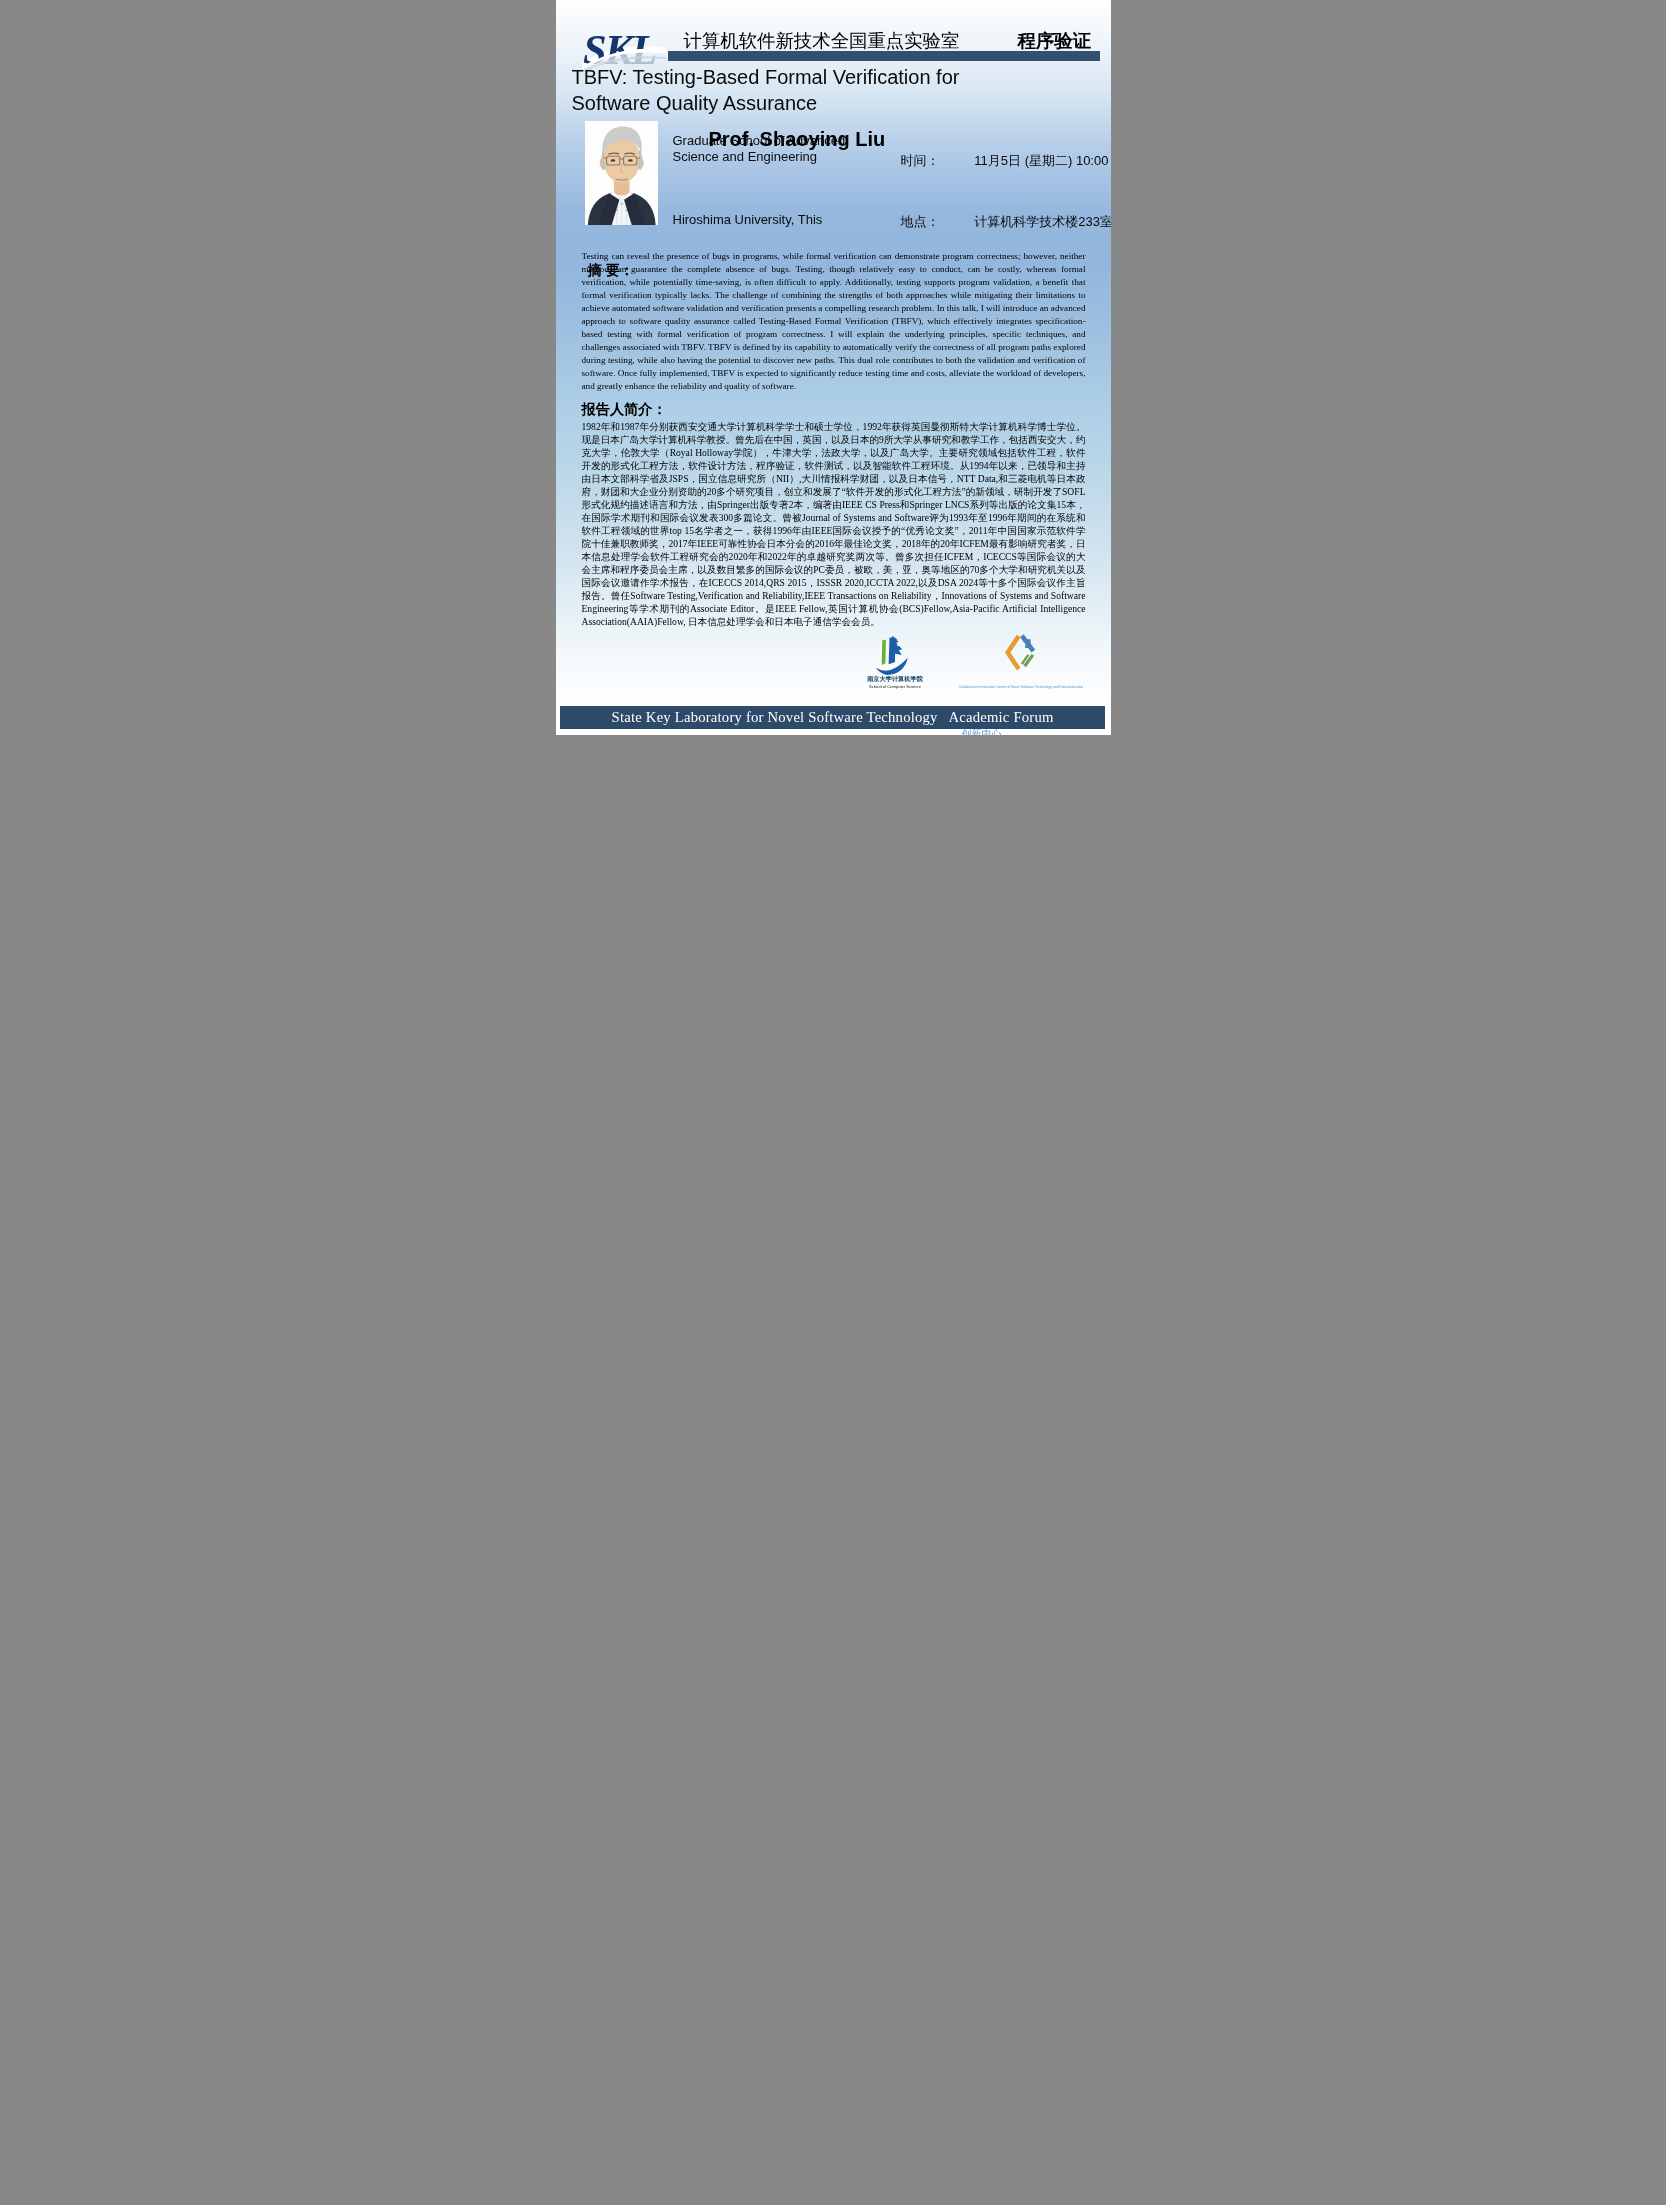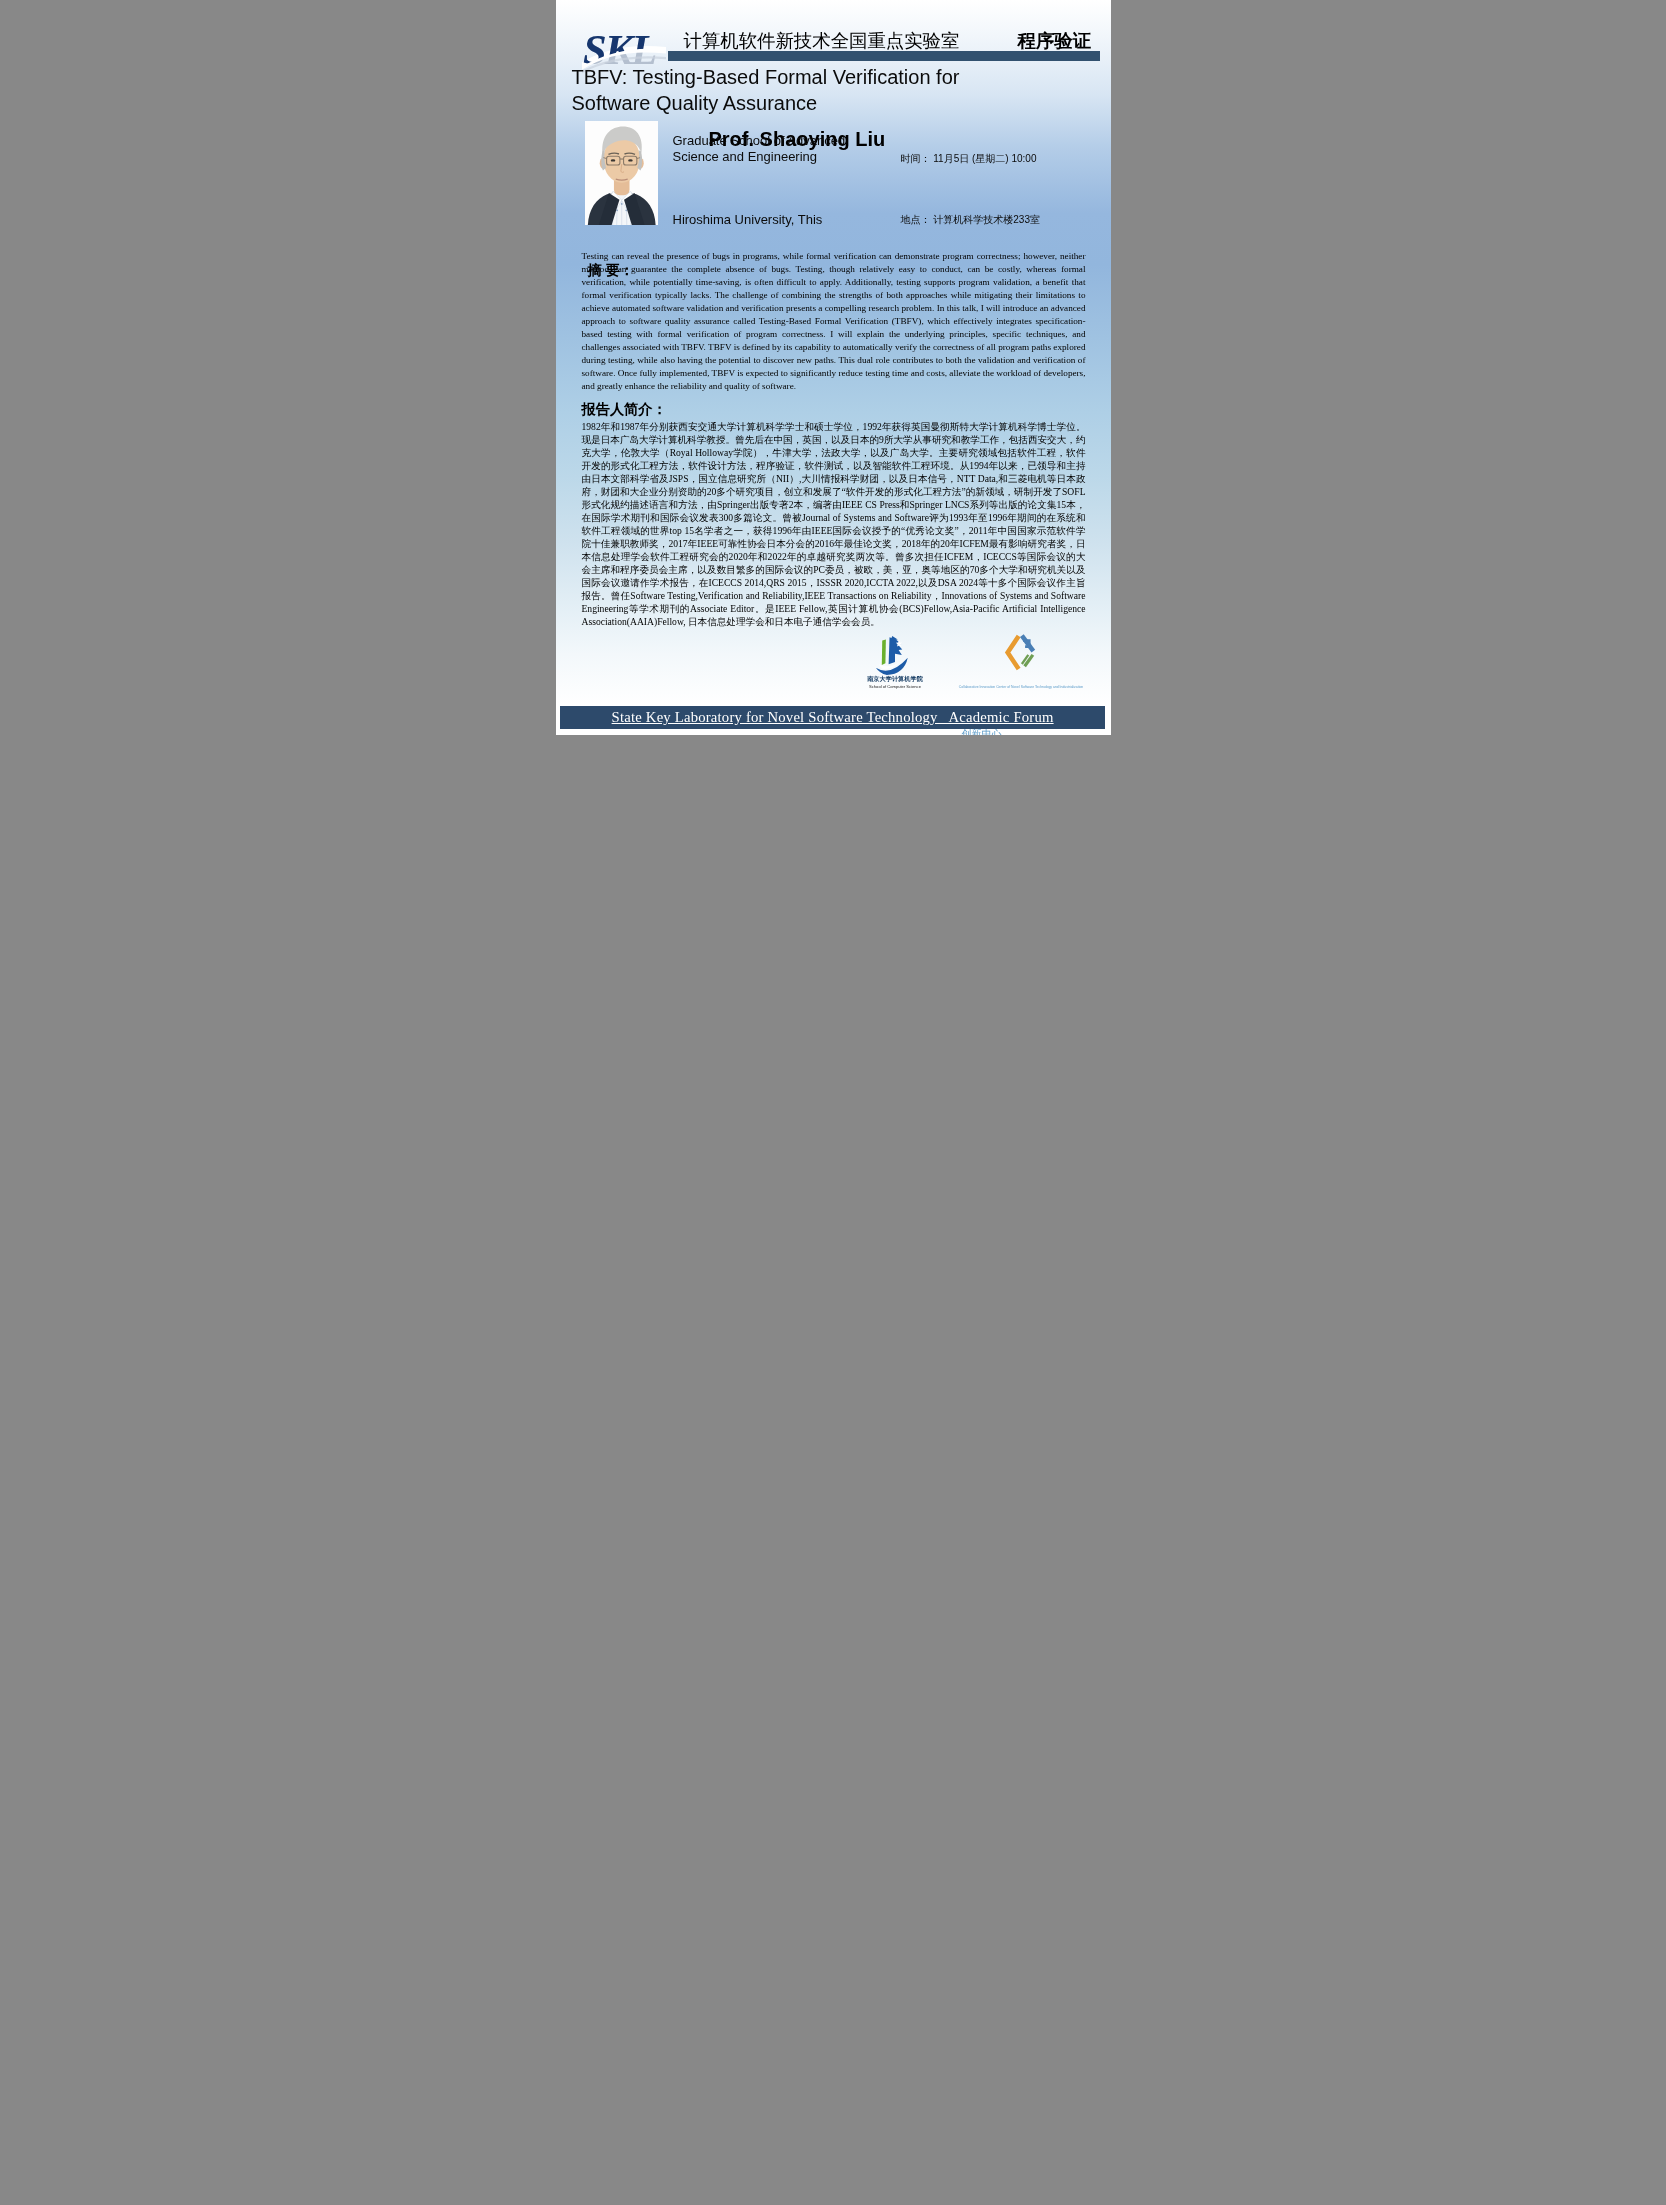--- a/index.html
+++ b/index.html
@@ -18,41 +18,41 @@
   .lab-title{left:128px;top:27.6px;font-size:18.4px;font-weight:400;color:#000;letter-spacing:0px;white-space:nowrap;}
   .forum-label{left:462px;top:27.6px;font-size:18.4px;font-weight:700;color:#000;white-space:nowrap;}
   .header-bar{left:112px;top:51px;width:432px;height:9.6px;background:#32516f;}
   
   .title-block{left:16px;top:64px;width:524px;text-align:left;color:#0b0b0b;font-size:20px;line-height:26px;font-weight:400;}
   
   .photo{left:29px;top:121px;width:73px;height:104px;background:#fdfdfd;}
   .speaker-name{left:116px;top:128px;font-size:20px;font-weight:700;color:#000;white-space:nowrap;padding-left:37px;}
   .affil{left:117px;top:133px;font-size:13px;line-height:16px;color:#0b0b0b;}
   .university{left:117px;top:212px;font-size:13px;color:#0b0b0b;white-space:nowrap;}
-  .meta-row{font-size:10px;color:#0b0b0b;white-space:nowrap;display:flex;}
+  .meta-row{font-size:13px;color:#0b0b0b;white-space:nowrap;display:flex;gap:32px;}
   .meta-time{left:345px;top:152px;}
   .meta-loc{left:345px;top:213px;}
   .meta-row .lbl{margin-right:2.8px;}
   
   .sec-heading{font-size:14.2px;font-weight:700;color:#000;white-space:nowrap;}
   .abstract-heading{left:32px;top:229px;margin-top:32px;}
   .abstract-body{left:26px;top:250px;width:504px;font-family:"Liberation Serif",serif;font-size:9.2px;line-height:13px;text-align:justify;color:#000;}
   .bio-heading{left:26px;top:400px;}
   .bio-body{left:26px;top:420px;width:504px;font-family:"Liberation Serif",serif;font-size:9.6px;line-height:13px;text-align:justify;color:#000;}
   
   .nju-logo{left:316px;top:635px;width:46px;height:41px;}
   .nju-cn{left:289px;top:675px;width:101px;text-align:center;font-size:6.2px;font-weight:700;color:#10375f;}
   .nju-en{left:289px;top:684px;width:101px;text-align:center;font-size:4.1px;color:#1c1c1c;}
   .cic-logo{left:448px;top:633px;width:33px;height:40px;}
   .cic-cn{left:406px;top:713px;width:119px;text-align:left;font-size:10px;color:#5b9bc9;}
   .cic-en{left:393px;top:685px;width:145px;text-align:center;font-size:3.4px;color:#5b9bc9;}
   
   .bottom-bar{left:4.6px;top:706px;width:545px;height:22.5px;background:#2d4a6b;color:#ffffff;
     display:flex;align-items:center;justify-content:center;
-    font-family:"Liberation Serif",serif;font-size:14.7px;white-space:pre;letter-spacing:0.2px;text-decoration:underline;}
+    font-family:"Liberation Serif",serif;font-size:14.7px;white-space:pre;letter-spacing:0.2px;}
 </style>
 </head>
 <body>
 
 <div class="page">
 
   <div class="abs skl-logo">
     <svg width="84" height="49" viewBox="0 0 182 106">
       <defs>
         <clipPath id="sklAbove">

